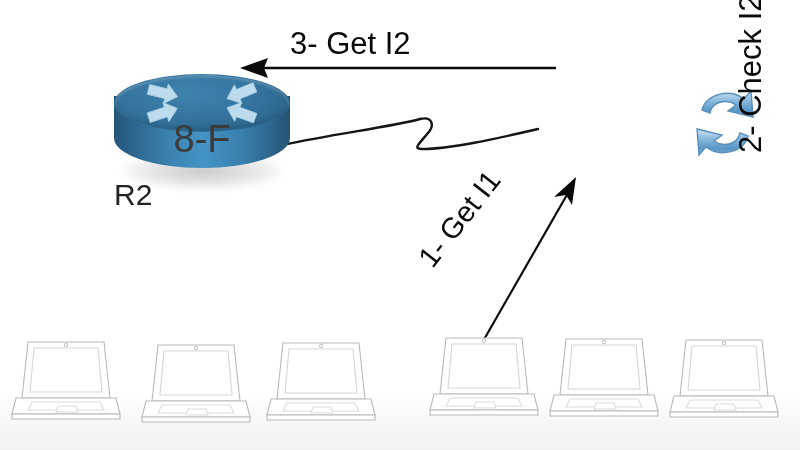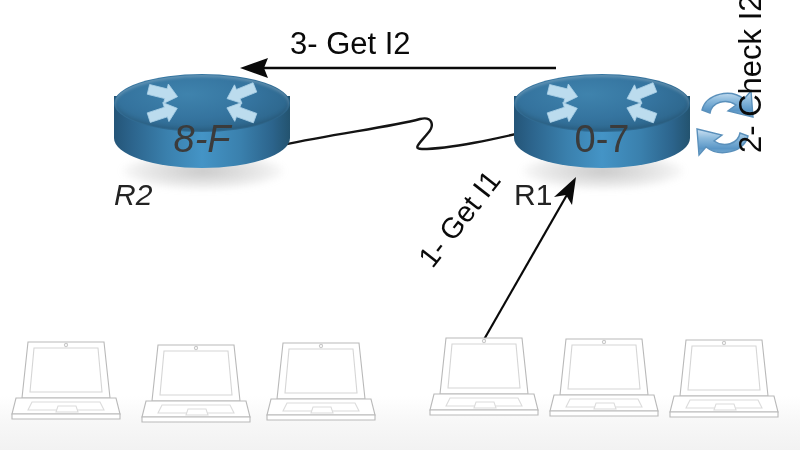--- a/index.html
+++ b/index.html
@@ -88,21 +88,21 @@
   }
   .router svg.arrows {
     position: absolute;
     left: 30px;
     top: 8px;
     width: 116px;
     height: 44px;
     overflow: visible;
   }
 
-  #router-r2 { left: 114px; top: 74px; font-style: italic; }
+  #router-r2 { left: 114px; top: 74px; }
   #router-r1 { left: 514px; top: 74px; }
 
   
   #link-line {
     position: absolute;
     left: 280px;
     top: 105px;
     width: 260px;
     height: 70px;
     overflow: visible;
@@ -194,36 +194,20 @@
         <path d="M4,6 L22,6 L22,1 L34,11 L22,21 L22,16 L4,16 Z" transform="rotate(14 19 11)"></path>
         <path d="M112,6 L94,6 L94,1 L82,11 L94,21 L94,16 L112,16 Z" transform="rotate(-22 97 11)"></path>
         <path d="M4,26 L22,26 L22,21 L34,31 L22,41 L22,36 L4,36 Z" transform="rotate(-18 19 31)"></path>
         <path d="M112,26 L94,26 L94,21 L82,31 L94,41 L94,36 L112,36 Z" transform="rotate(20 97 31)"></path>
       </g>
     </svg>
     <div class="label">8-F</div>
     <div class="name">R2</div>
   </div>
 
-  <div class="router" id="router-r1">
-    <div class="shadow"></div>
-    <div class="body"></div>
-    <div class="top"></div>
-    <div class="lip"></div>
-    <svg class="arrows" viewBox="0 0 116 44">
-      <g fill="#bcdcee" stroke="#a9cfe6" stroke-width="0.8">
-        <path d="M4,6 L22,6 L22,1 L34,11 L22,21 L22,16 L4,16 Z" transform="rotate(14 19 11)"></path>
-        <path d="M112,6 L94,6 L94,1 L82,11 L94,21 L94,16 L112,16 Z" transform="rotate(-22 97 11)"></path>
-        <path d="M4,26 L22,26 L22,21 L34,31 L22,41 L22,36 L4,36 Z" transform="rotate(-18 19 31)"></path>
-        <path d="M112,26 L94,26 L94,21 L82,31 L94,41 L94,36 L112,36 Z" transform="rotate(20 97 31)"></path>
-      </g>
-    </svg>
-    <div class="label">0-7</div>
-    <div class="name">R1</div>
-  </div>
 
   <svg id="refresh-icon" viewBox="0 0 86 86">
     <defs>
       <linearGradient id="gradRefresh" x1="0" y1="0" x2="0" y2="1">
         <stop offset="0%" stop-color="#cfe3f3"></stop>
         <stop offset="35%" stop-color="#8dbbdd"></stop>
         <stop offset="75%" stop-color="#5a96c6"></stop>
         <stop offset="100%" stop-color="#7fb0d4"></stop>
       </linearGradient>
     </defs>

